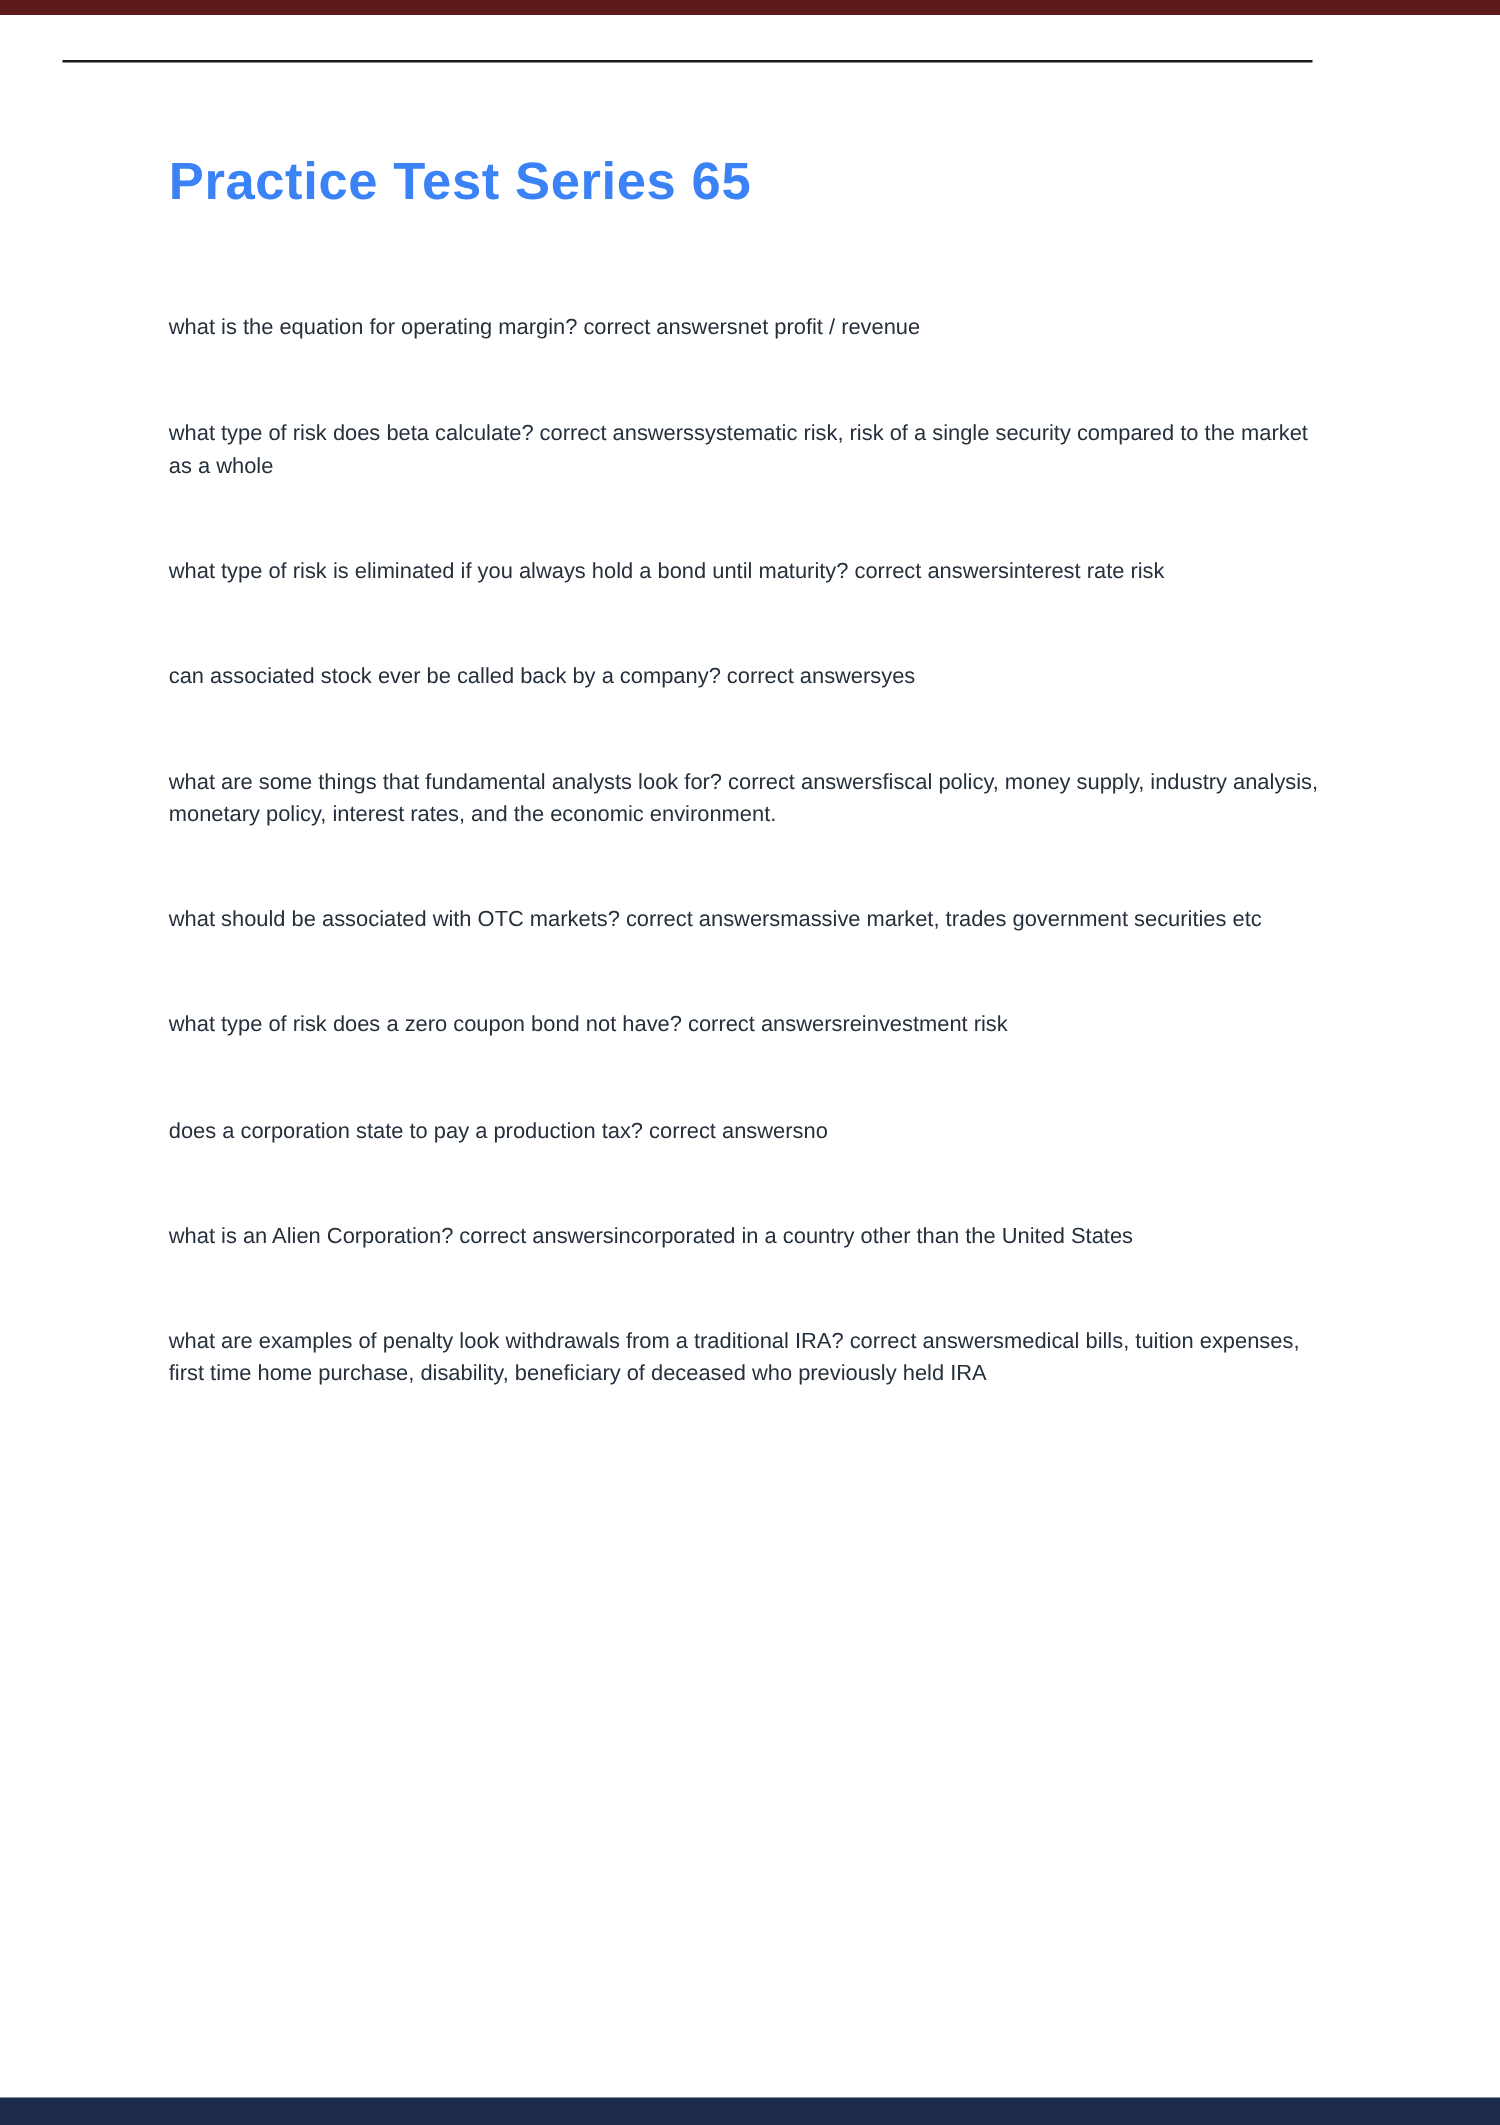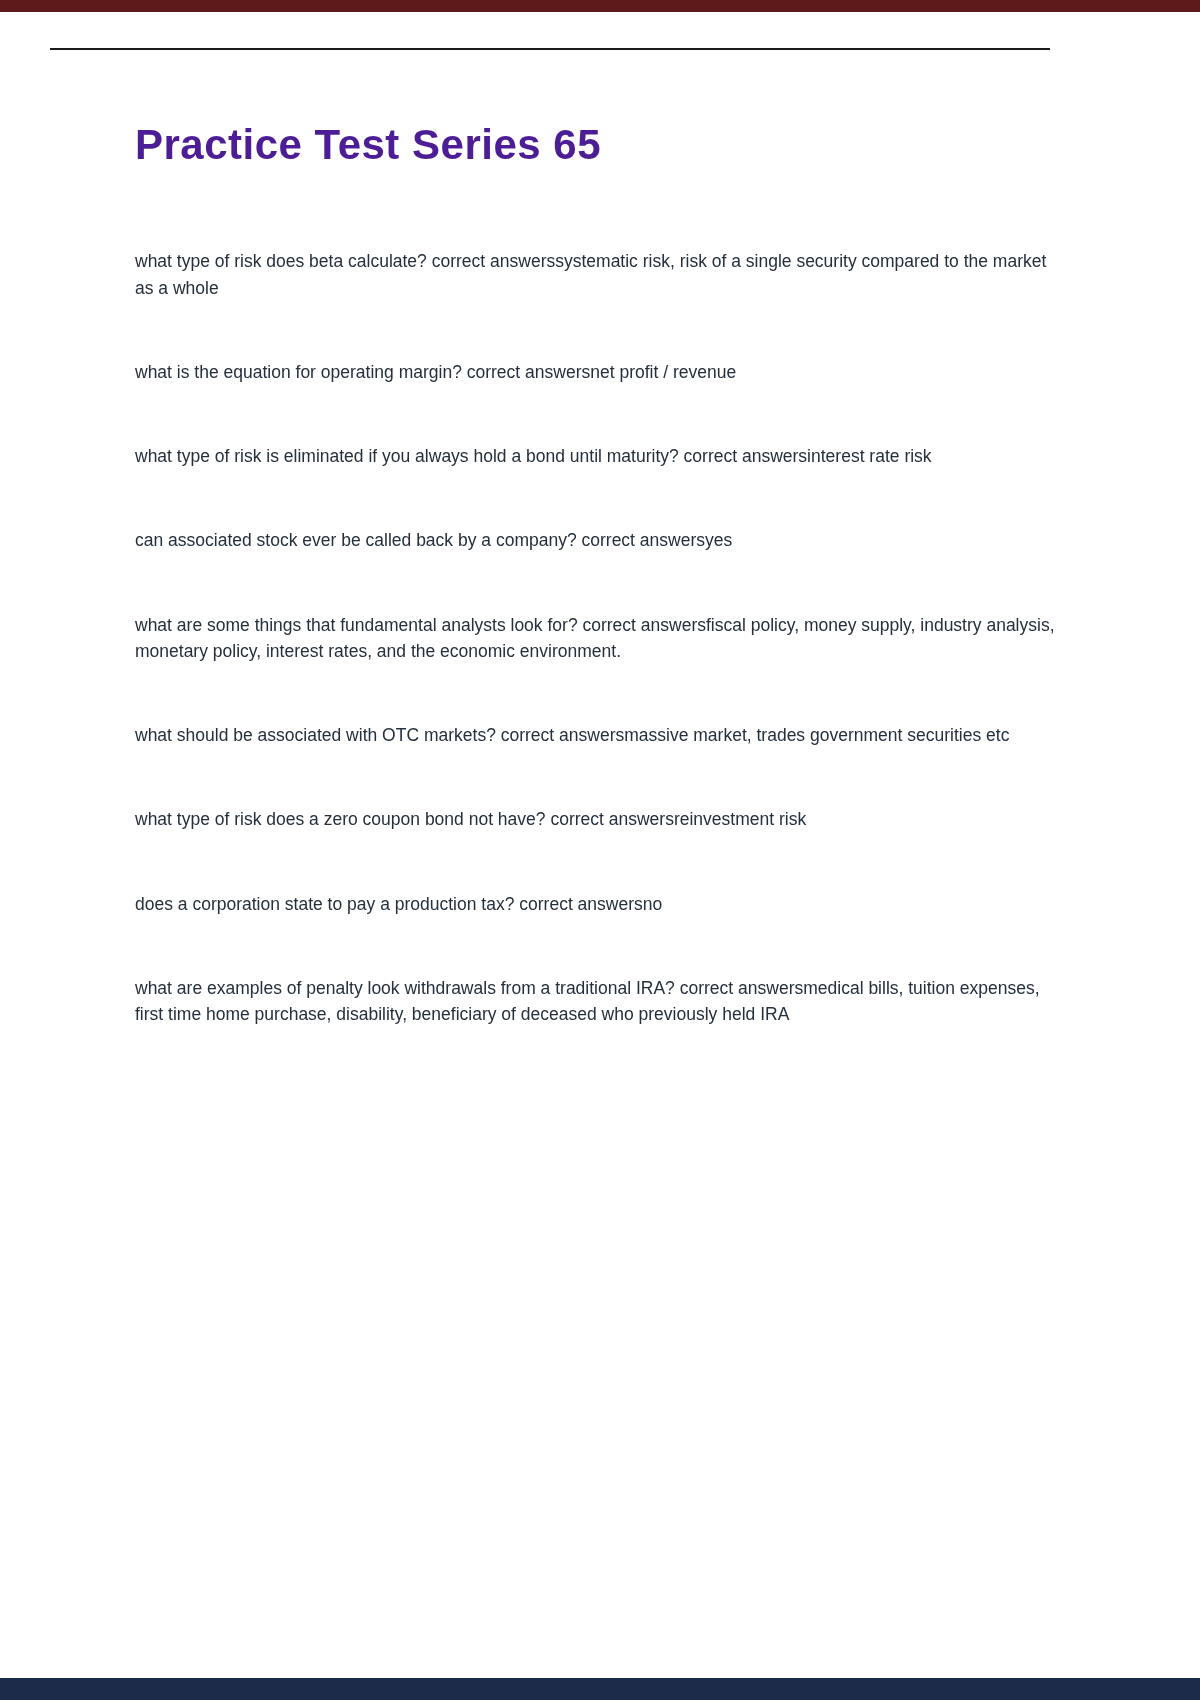--- a/index.html
+++ b/index.html
@@ -32,21 +32,21 @@
   }
   .page-content {
     position: absolute;
     top: 120px;
     left: 135px;
     width: 930px;
   }
   .doc-title {
     font-size: 42px;
     font-weight: 700;
-    color: #4c1d95;
+    color: #3b82f6;
     letter-spacing: 0.5px;
     margin: 0 0 78px 0;
     line-height: 1.2;
   }
   .qa-list {
     margin: 0;
     padding: 0;
   }
   .qa-item {
     font-size: 17.5px;
@@ -66,25 +66,26 @@
 </head>
 <body>
 
 <div class="top-accent"></div>
 <div class="header-rule"></div>
 
 <div class="page-content">
   <h1 class="doc-title">Practice Test Series 65</h1>
 
   <div class="qa-list">
+    <p class="qa-item">what is the equation for operating margin? correct answersnet profit / revenue</p>
     <p class="qa-item">what type of risk does beta calculate? correct answerssystematic risk, risk of a single security compared to the market as a whole</p>
-    <p class="qa-item">what is the equation for operating margin? correct answersnet profit / revenue</p>
     <p class="qa-item">what type of risk is eliminated if you always hold a bond until maturity? correct answersinterest rate risk</p>
     <p class="qa-item">can associated stock ever be called back by a company? correct answersyes</p>
     <p class="qa-item">what are some things that fundamental analysts look for? correct answersfiscal policy, money supply, industry analysis, monetary policy, interest rates, and the economic environment.</p>
     <p class="qa-item">what should be associated with OTC markets? correct answersmassive market, trades government securities etc</p>
     <p class="qa-item">what type of risk does a zero coupon bond not have? correct answersreinvestment risk</p>
     <p class="qa-item">does a corporation state to pay a production tax? correct answersno</p>
+    <p class="qa-item">what is an Alien Corporation? correct answersincorporated in a country other than the United States</p>
     <p class="qa-item">what are examples of penalty look withdrawals from a traditional IRA? correct answersmedical bills, tuition expenses, first time home purchase, disability, beneficiary of deceased who previously held IRA</p>
   </div>
 </div>
 
 <div class="bottom-bar"></div>
 
 </body></html>

